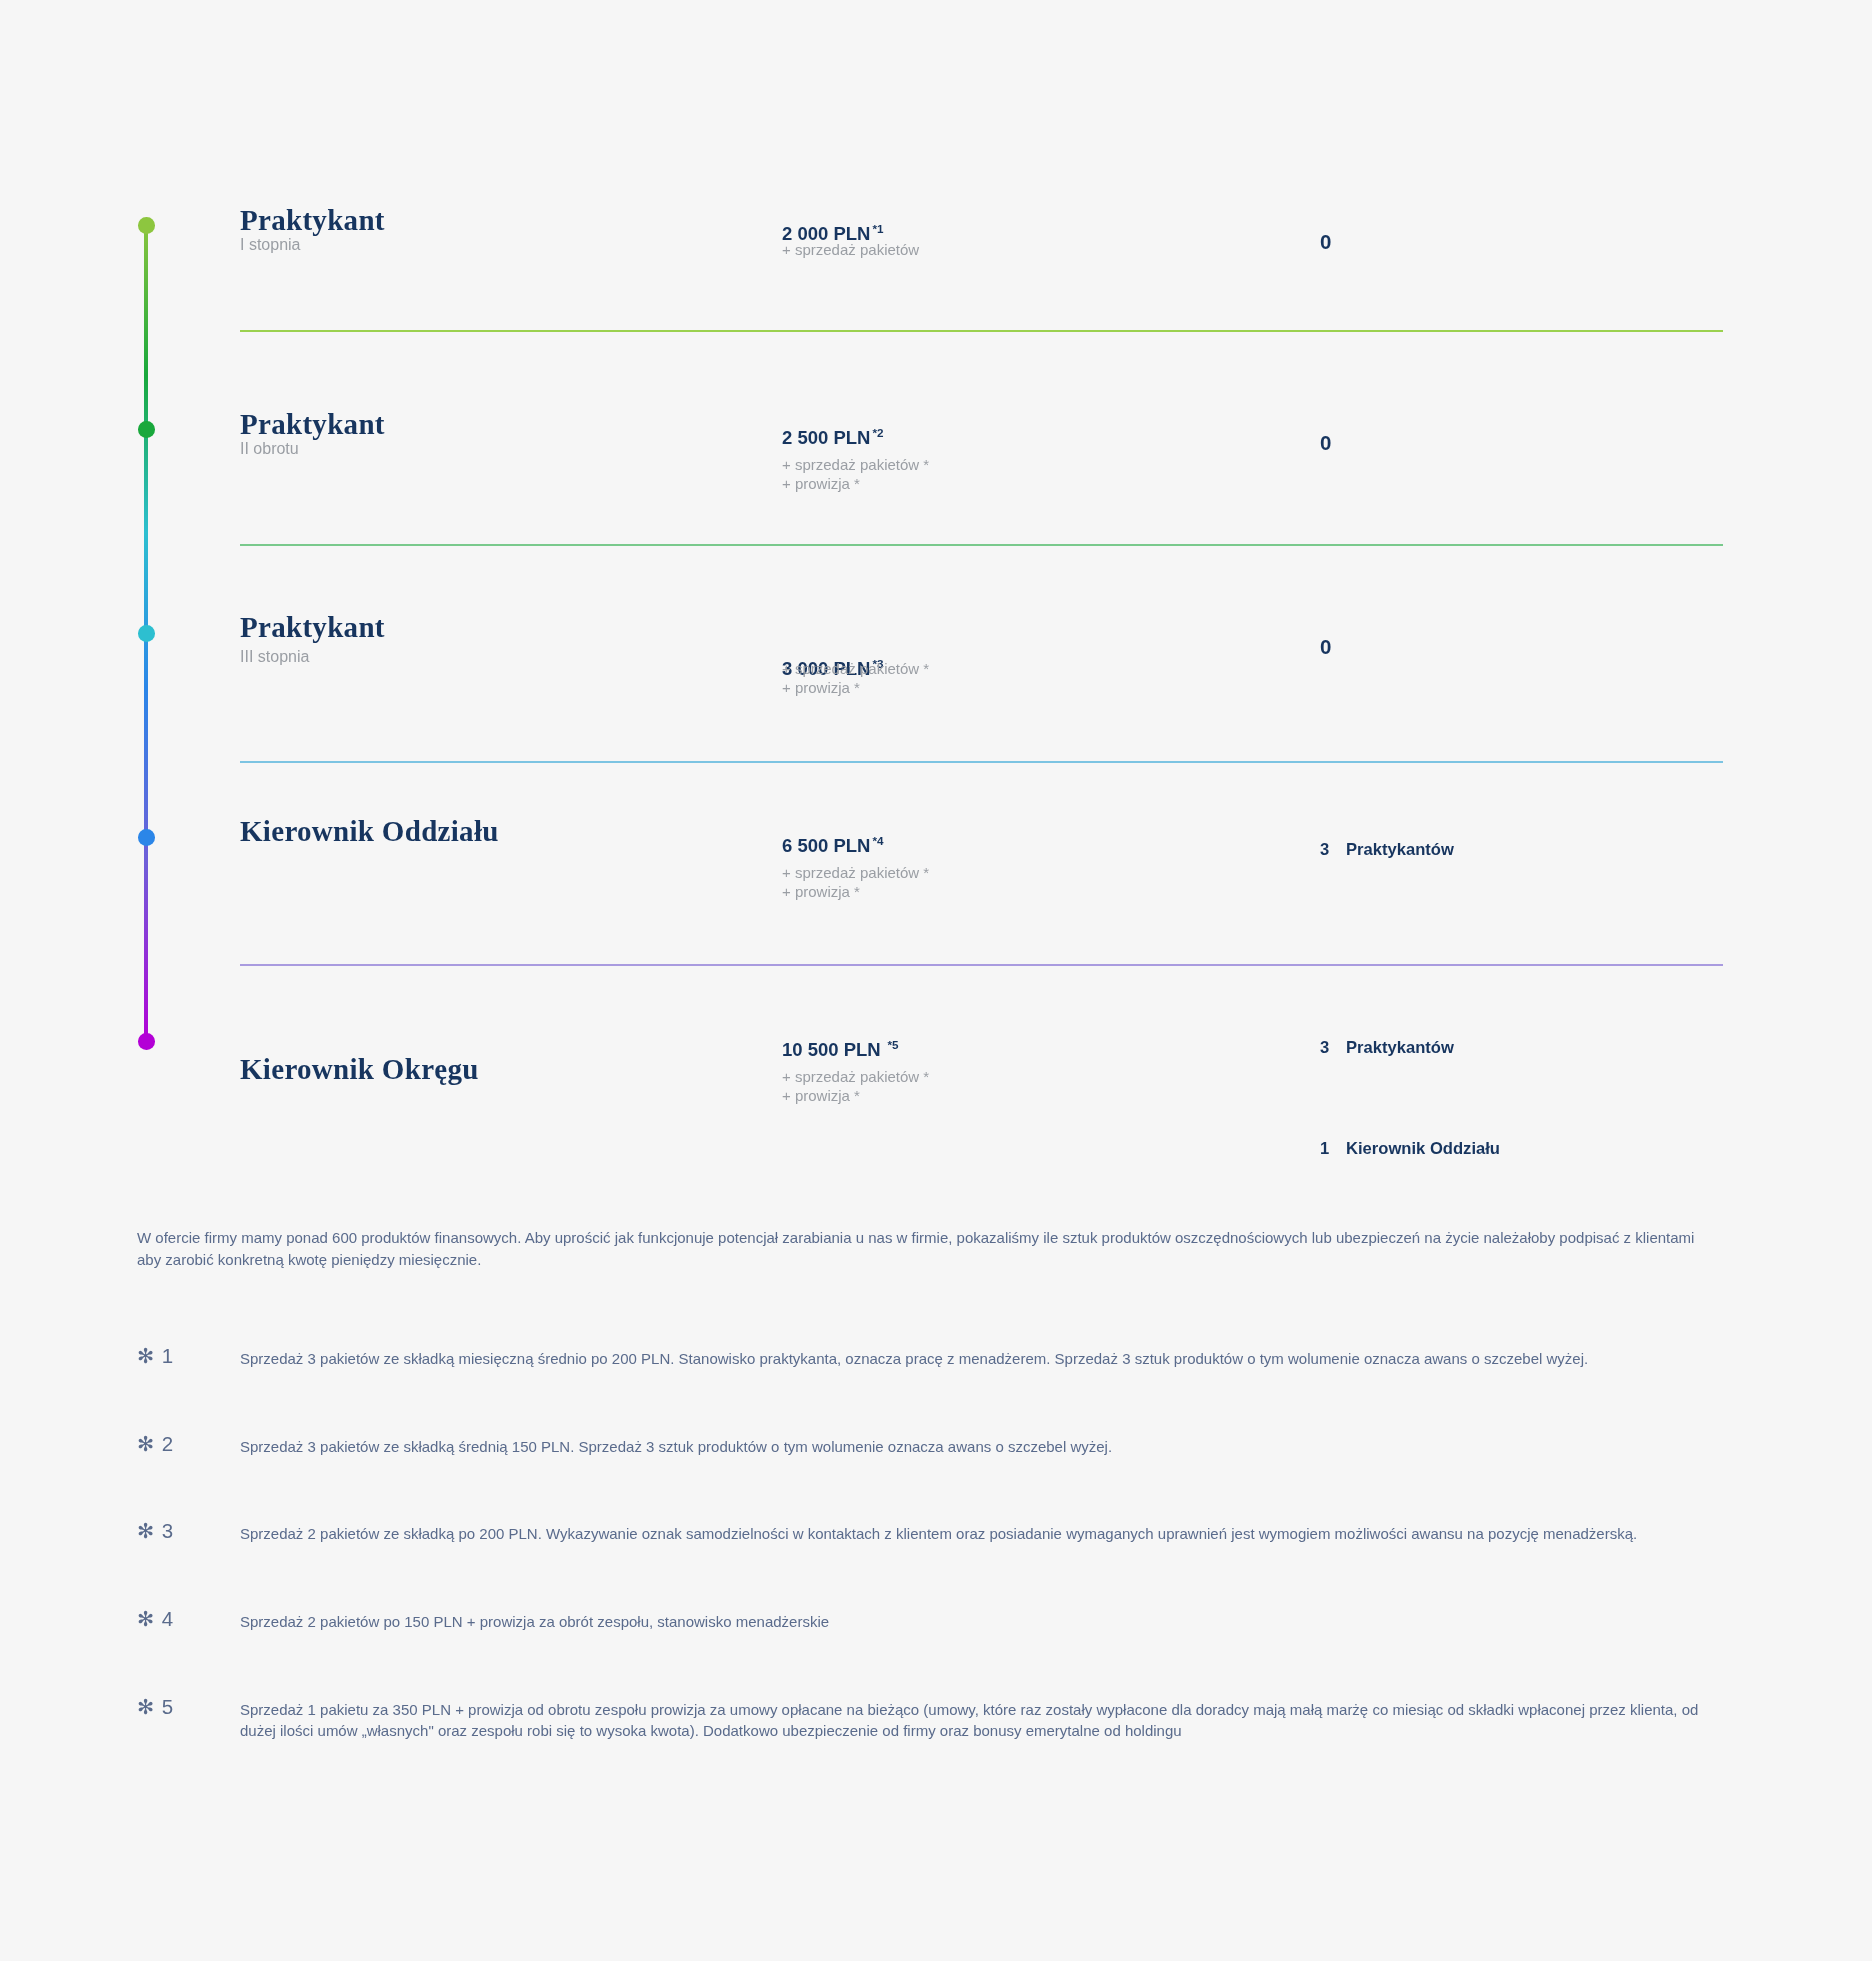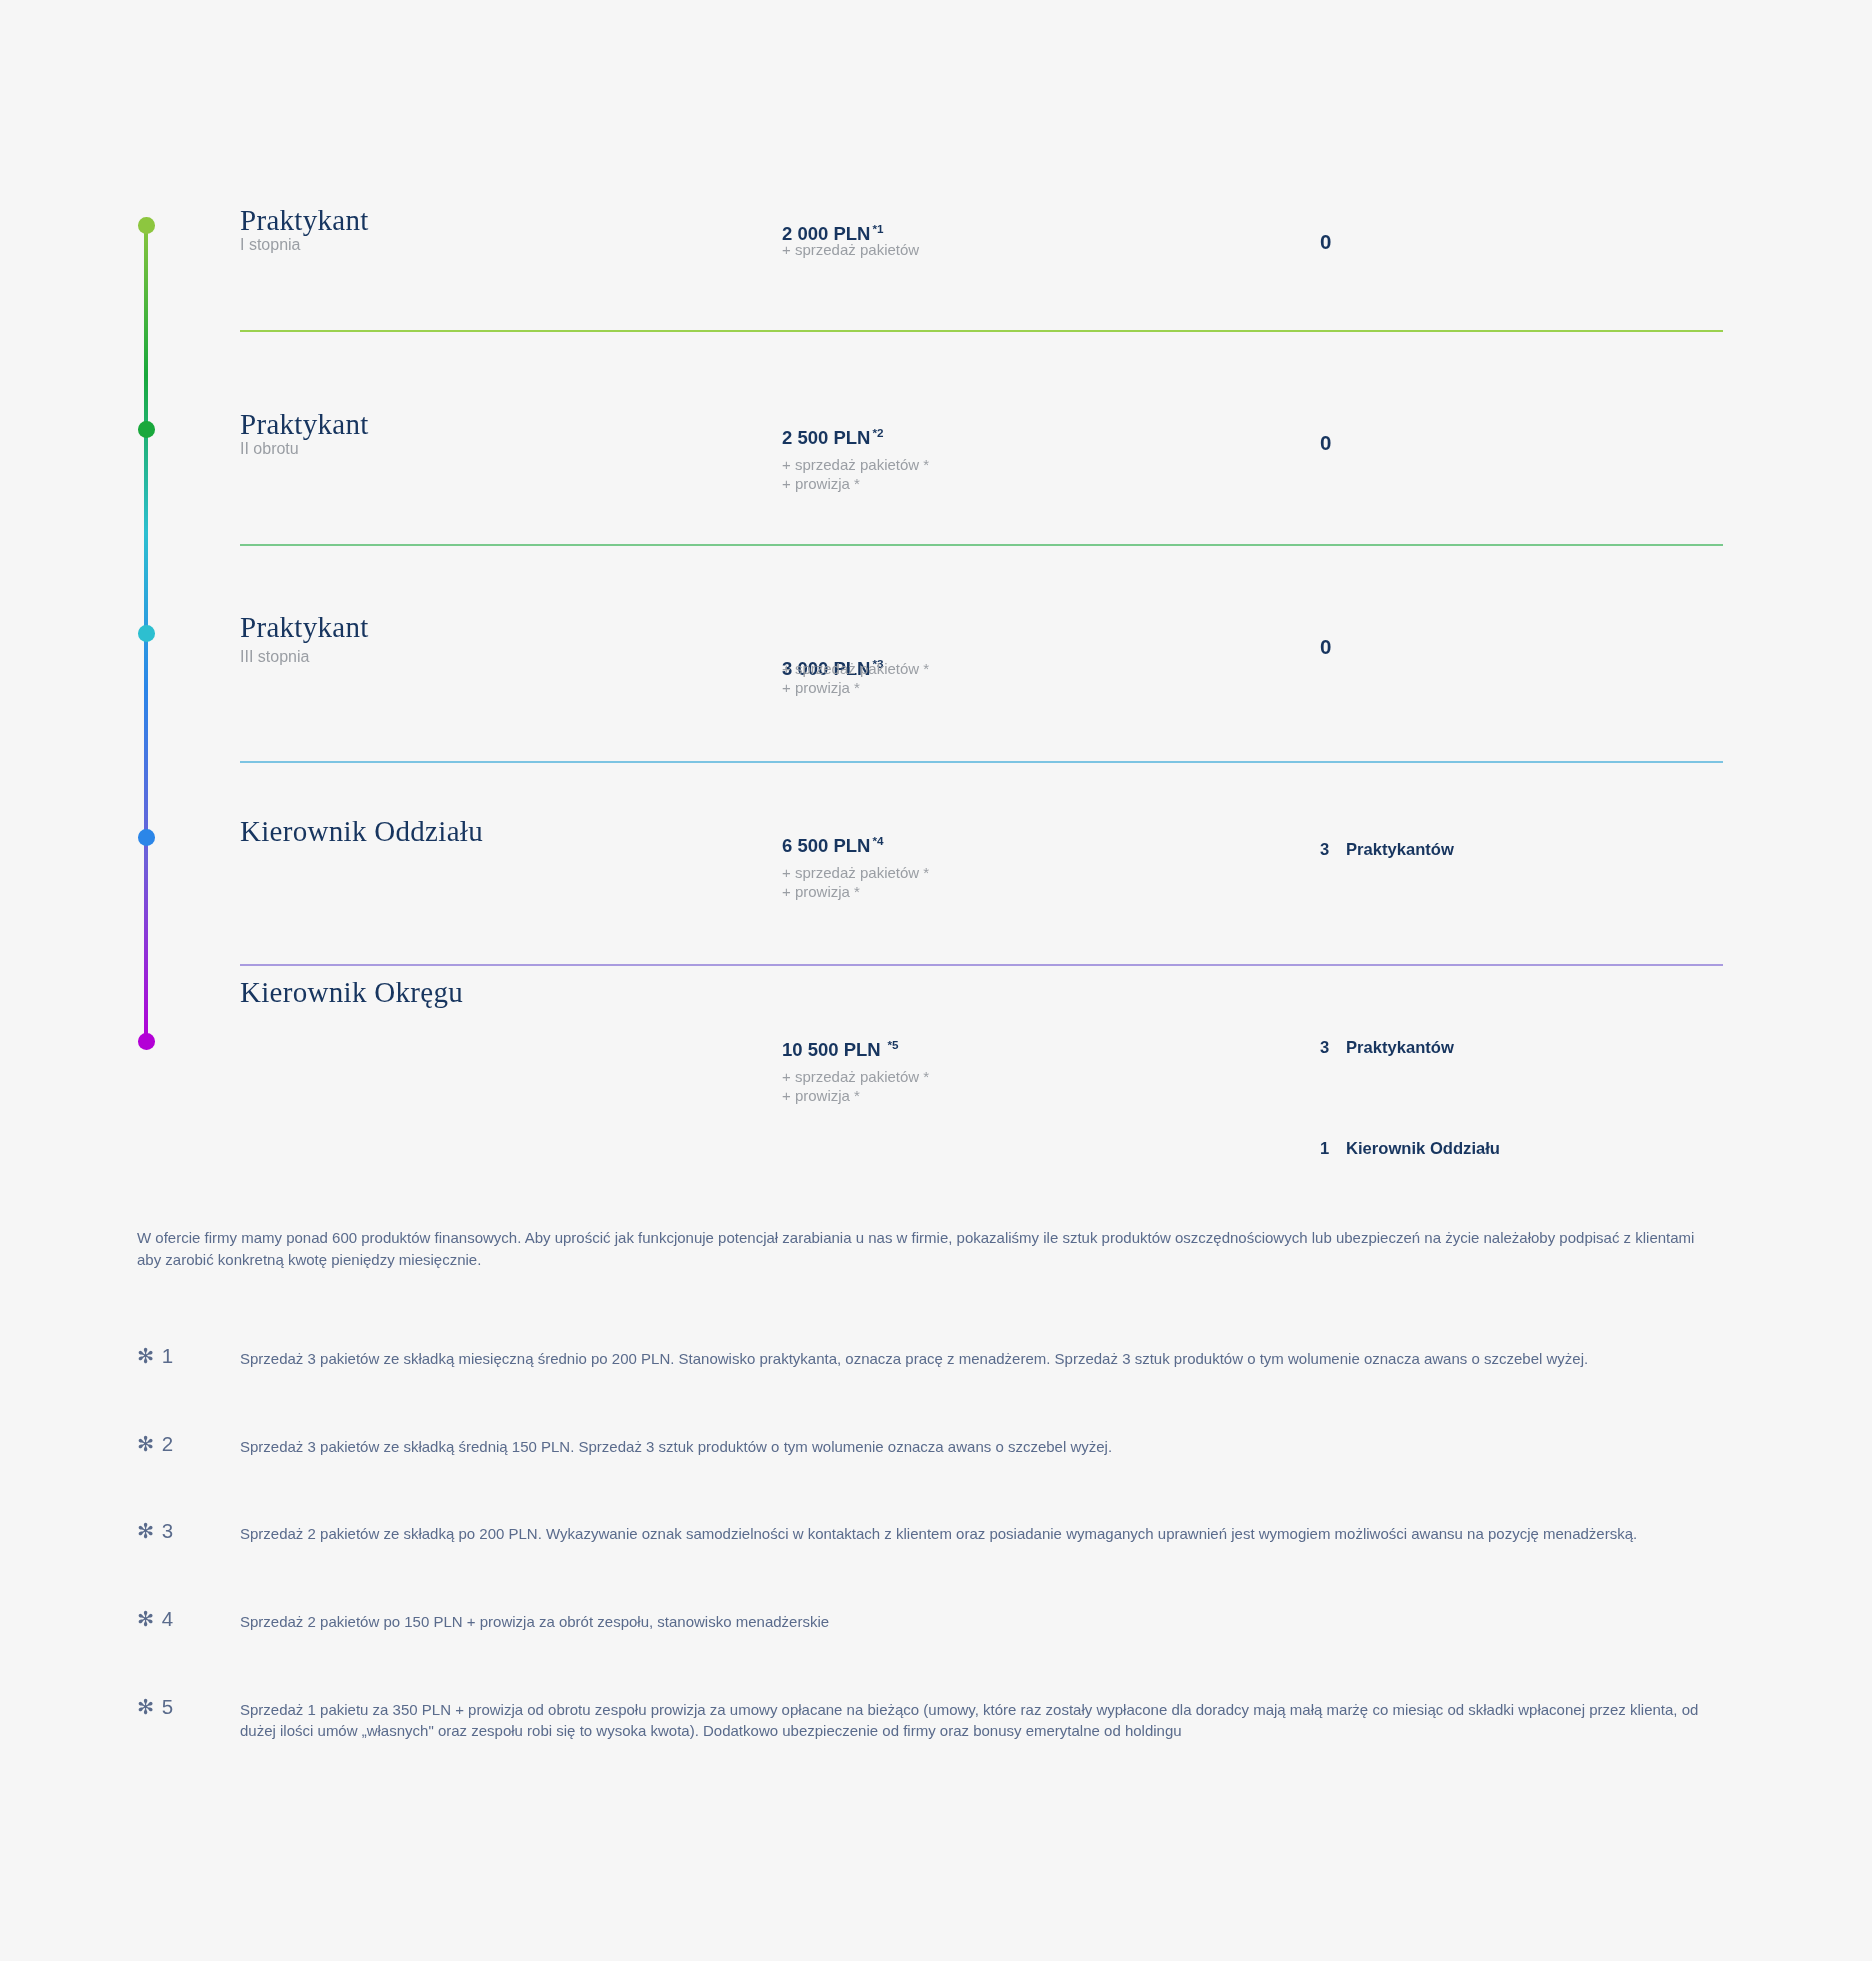--- a/index.html
+++ b/index.html
@@ -62,21 +62,21 @@
     width: 16.6px;
     height: 16.6px;
     border-radius: 50%;
     left: 138px;
   }
 
   .role-title {
     position: absolute;
     left: 240px;
     font-family: "Liberation Serif", serif;
-    font-weight: 400;
+    font-weight: 700;
     font-size: 29px;
     color: #17355f;
     letter-spacing: 0.3px;
     white-space: nowrap;
   }
   .role-sub {
     position: absolute;
     left: 240px;
     font-size: 16px;
     color: #9a9ea4;
@@ -216,21 +216,21 @@
       <div class="dot" style="top: 829px; background: rgb(43, 134, 232);"></div>
       <div class="role-title" style="top: 815px;">Kierownik Oddziału</div>
       <div class="salary" style="top: 834px;"><span>6 500 PLN</span><sup>*4</sup></div>
       <div class="salary-note" style="top: 863px;">
         <div>+ sprzedaż pakietów *</div>
         <div>+ prowizja *</div>
       </div>
       <div class="staff-line" style="top: 840px;"><span class="num">3</span><span>Praktykantów</span></div>
       <div class="sep" style="top: 964px; background: rgb(169, 155, 223);"></div>
       <div class="dot" style="top: 1033px; background: rgb(179, 0, 214);"></div>
-      <div class="role-title" style="top: 976px; text-align: center;">Kierownik Okręgu</div>
+      <div class="role-title" style="top: 1053px; text-align: center;">Kierownik Okręgu</div>
       <div class="salary" style="top: 1038px;"><span>10 500 PLN</span><sup class="sup-gap">*5</sup></div>
       <div class="salary-note" style="top: 1067px;">
         <div>+ sprzedaż pakietów *</div>
         <div>+ prowizja *</div>
       </div>
       <div class="staff-line" style="top: 1038px;"><span class="num">3</span><span>Praktykantów</span></div>
       <div class="staff-line" style="top: 1139px;"><span class="num">1</span><span>Kierownik Oddziału</span></div>
     </div>
 
   <div class="intro">W ofercie firmy mamy ponad 600 produktów finansowych. Aby uprościć jak funkcjonuje potencjał zarabiania u nas w firmie, pokazaliśmy ile sztuk produktów oszczędnościowych lub ubezpieczeń na życie należałoby podpisać z klientami aby zarobić konkretną kwotę pieniędzy miesięcznie.</div>

